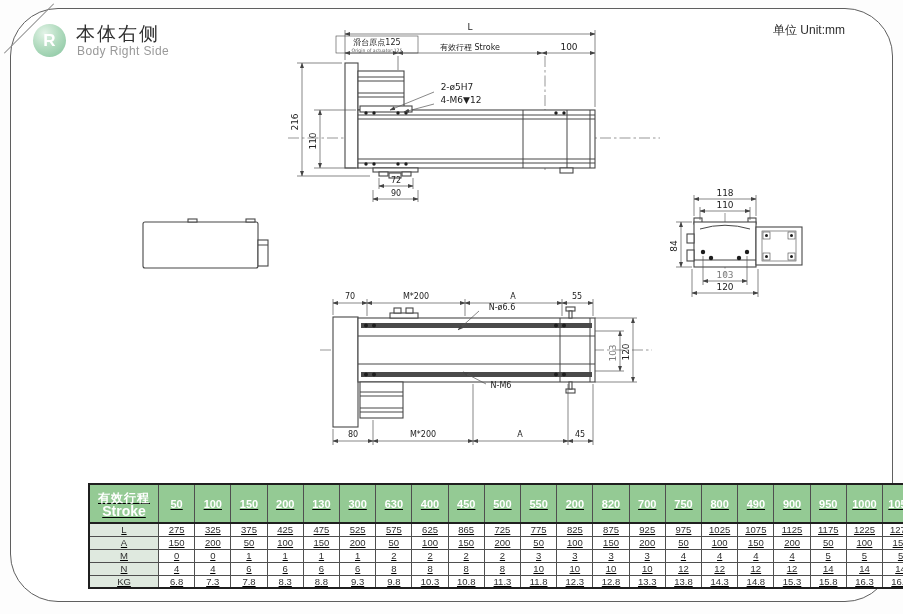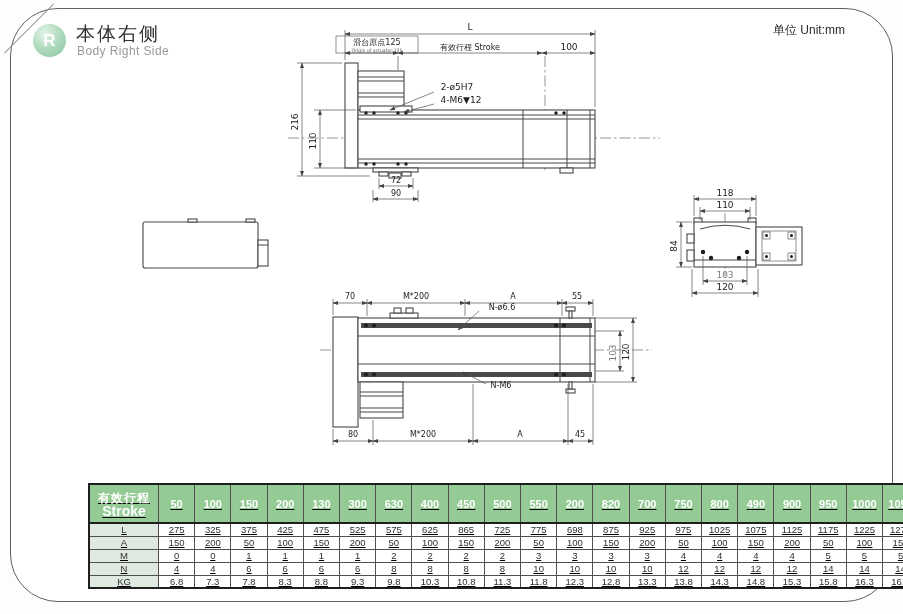--- a/index.html
+++ b/index.html
@@ -342,21 +342,21 @@
           <td>325</td>
           <td>375</td>
           <td>425</td>
           <td>475</td>
           <td>525</td>
           <td>575</td>
           <td>625</td>
           <td>865</td>
           <td>725</td>
           <td>775</td>
-          <td>698</td>
+          <td>825</td>
           <td>875</td>
           <td>925</td>
           <td>975</td>
           <td>1025</td>
           <td>1075</td>
           <td>1125</td>
           <td>1175</td>
           <td>1225</td>
           <td>1275</td>
         </tr>

